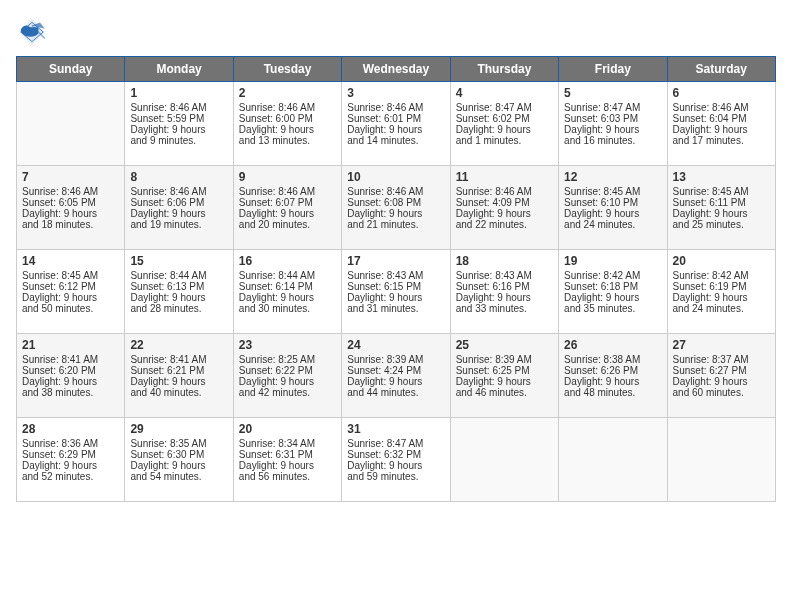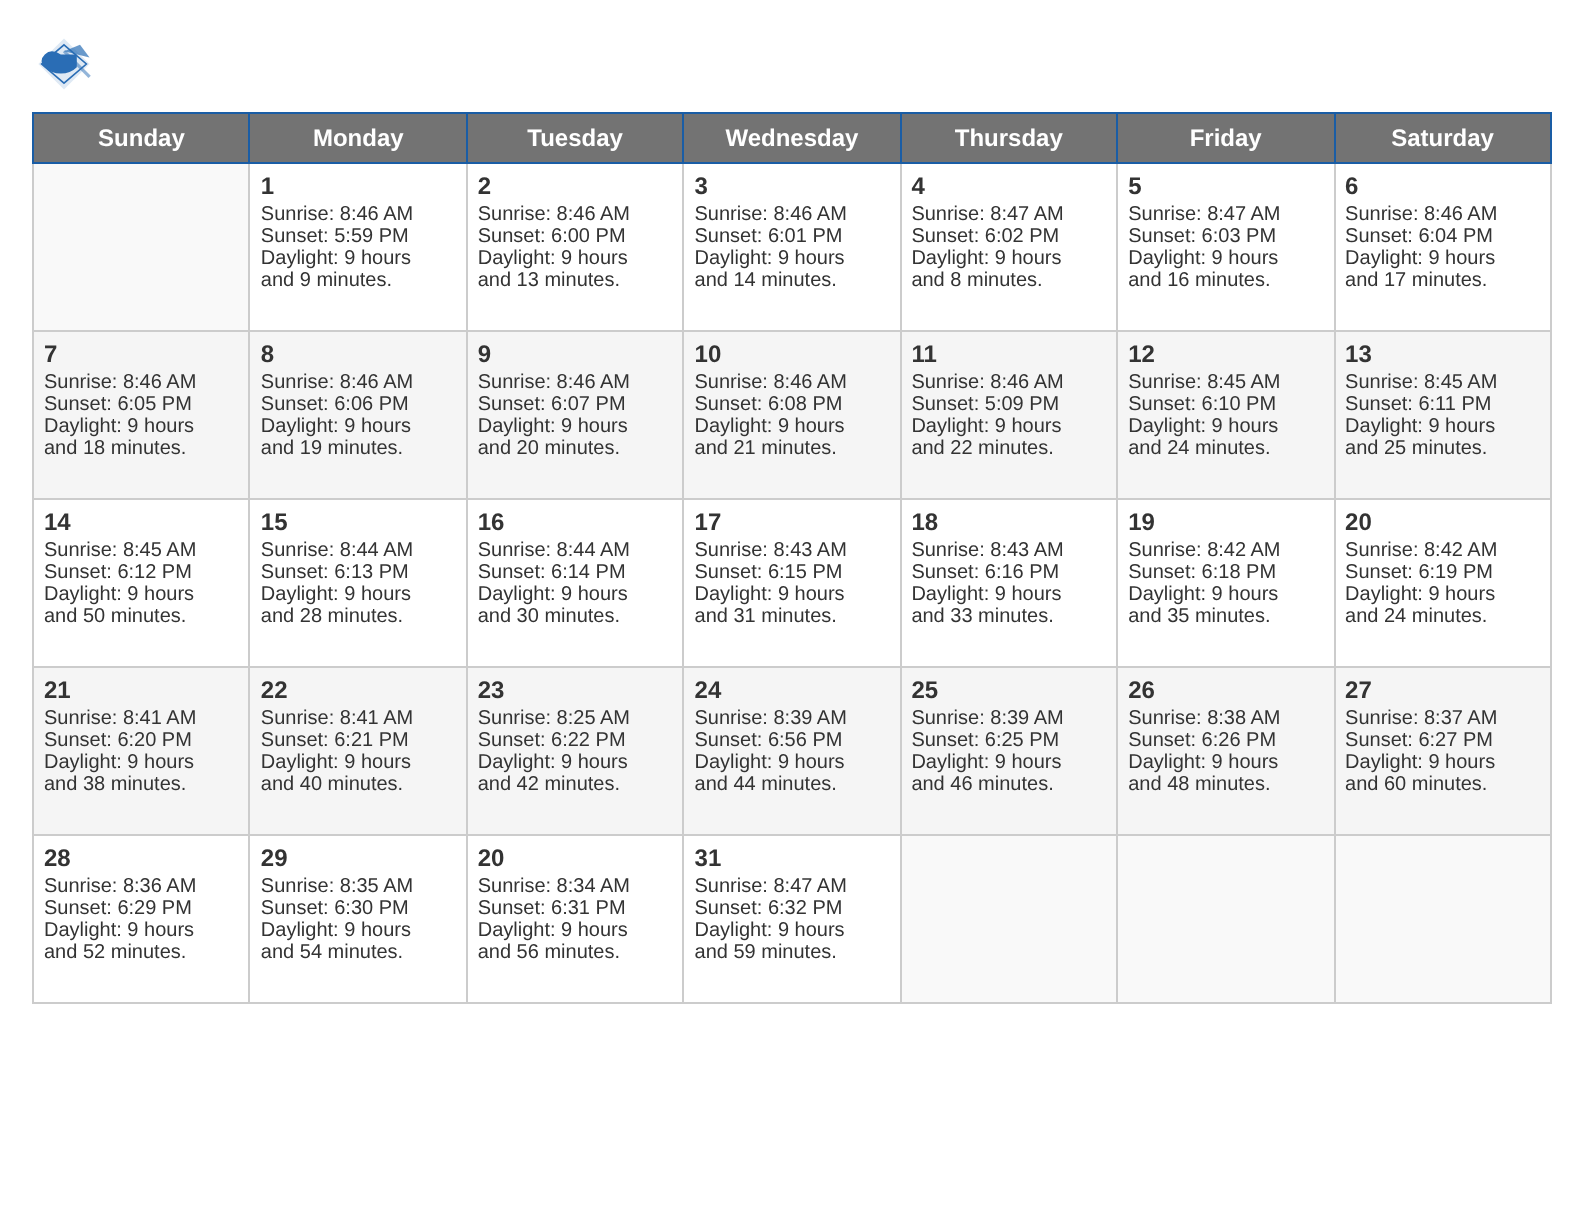--- a/index.html
+++ b/index.html
@@ -134,21 +134,21 @@
           <div>Sunrise: 8:46 AM</div>
           <div>Sunset: 6:01 PM</div>
           <div>Daylight: 9 hours</div>
           <div>and 14 minutes.</div>
         </td>
         <td>
           <span class="day-number">4</span>
           <div>Sunrise: 8:47 AM</div>
           <div>Sunset: 6:02 PM</div>
           <div>Daylight: 9 hours</div>
-          <div>and 8 minutes.</div>
+          <div>and 1 minutes.</div>
         </td>
         <td>
           <span class="day-number">5</span>
           <div>Sunrise: 8:47 AM</div>
           <div>Sunset: 6:03 PM</div>
           <div>Daylight: 9 hours</div>
           <div>and 16 minutes.</div>
         </td>
         <td>
           <span class="day-number">6</span>
@@ -183,21 +183,21 @@
         <td>
           <span class="day-number">10</span>
           <div>Sunrise: 8:46 AM</div>
           <div>Sunset: 6:08 PM</div>
           <div>Daylight: 9 hours</div>
           <div>and 21 minutes.</div>
         </td>
         <td>
           <span class="day-number">11</span>
           <div>Sunrise: 8:46 AM</div>
-          <div>Sunset: 5:09 PM</div>
+          <div>Sunset: 4:09 PM</div>
           <div>Daylight: 9 hours</div>
           <div>and 22 minutes.</div>
         </td>
         <td>
           <span class="day-number">12</span>
           <div>Sunrise: 8:45 AM</div>
           <div>Sunset: 6:10 PM</div>
           <div>Daylight: 9 hours</div>
           <div>and 24 minutes.</div>
         </td>
@@ -278,21 +278,21 @@
         <td>
           <span class="day-number">23</span>
           <div>Sunrise: 8:25 AM</div>
           <div>Sunset: 6:22 PM</div>
           <div>Daylight: 9 hours</div>
           <div>and 42 minutes.</div>
         </td>
         <td>
           <span class="day-number">24</span>
           <div>Sunrise: 8:39 AM</div>
-          <div>Sunset: 6:56 PM</div>
+          <div>Sunset: 4:24 PM</div>
           <div>Daylight: 9 hours</div>
           <div>and 44 minutes.</div>
         </td>
         <td>
           <span class="day-number">25</span>
           <div>Sunrise: 8:39 AM</div>
           <div>Sunset: 6:25 PM</div>
           <div>Daylight: 9 hours</div>
           <div>and 46 minutes.</div>
         </td>

